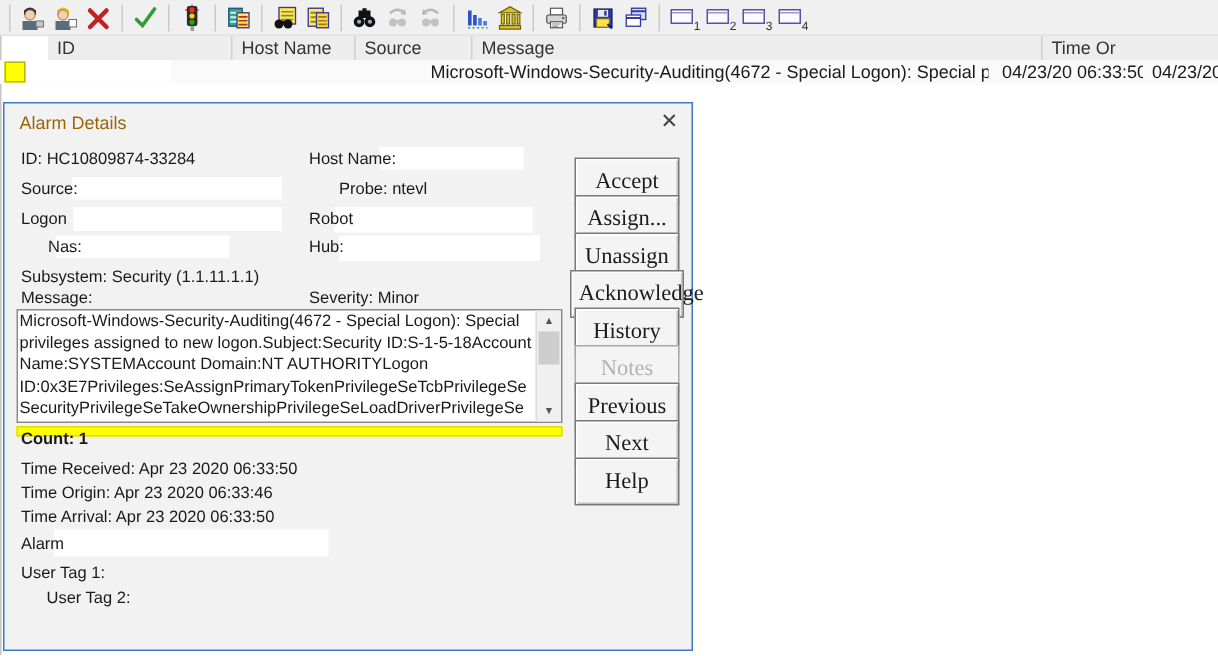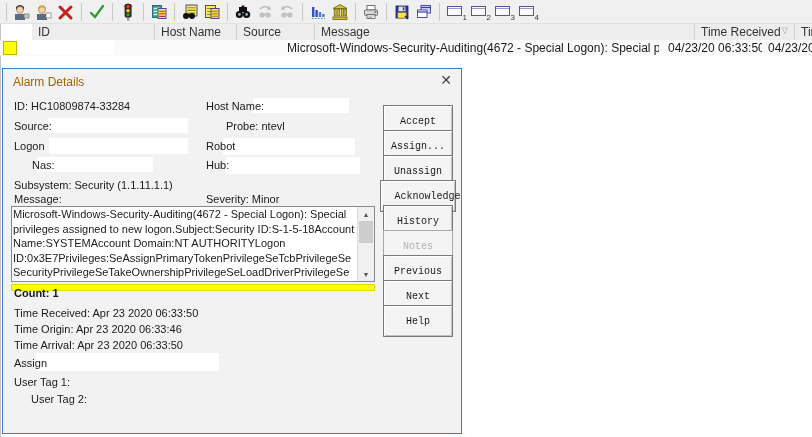--- a/index.html
+++ b/index.html
@@ -46,22 +46,22 @@
   .msgtext{position:absolute;left:1px;top:0;width:343px;font-size:11px;line-height:14.6px;
            color:#1a1a1a;word-wrap:break-word;overflow-wrap:break-word;word-break:break-word;}
   .msg-scroll{position:absolute;right:0;top:0;width:16px;height:74px;background:#f0f0f0;border-left:1px solid #dcdcdc;}
   .sb-arrow{position:absolute;left:0;width:16px;height:14px;display:flex;align-items:center;justify-content:center;
             font-size:7px;color:#555;background:#f0f0f0;}
   .sb-up{top:0;} .sb-down{bottom:0;}
   .sb-thumb{position:absolute;left:1px;top:14px;width:14px;height:22px;background:#cdcdcd;}
   .sevbar{position:absolute;left:8px;top:215px;width:364px;height:7px;background:#ffff00;border:1px solid #dede00;box-sizing:border-box;}
 
   .dbtn{position:absolute;left:380px;width:70px;height:32px;background:#f4f4f4;
-        border:1px solid #7a7a7a;box-sizing:border-box;font-size:10px;color:#1a1a1a;
-        display:flex;align-items:center;justify-content:center;font-family:Liberation Mono, monospace;
+        border:1px solid #7a7a7a;box-sizing:border-box;font-size:15px;color:#1a1a1a;
+        display:flex;align-items:center;justify-content:center;font-family:Liberation Serif, serif;
         box-shadow:inset 1px 1px 0 #ffffff, inset -1px -1px 0 #c2c2c2;}
   .dbtn.wide{left:377px;width:76px;padding-left:19px;}
   .dbtn.disabled{color:#b2b2b2;border-color:#a8a8a8;box-shadow:none;}
 </style>
 </head>
 <body>
 
 <div class="screen">
   <div class="left-edge"></div>
 
@@ -245,24 +245,20 @@
       <span class="frame"></span>
       <span class="num">4</span>
     </div>
   </div>
 
   <div class="grid-header">
     <div class="gh c-id">ID</div>
     <div class="gh c-host">Host Name</div>
     <div class="gh c-src">Source</div>
     <div class="gh c-msg">Message</div>
-    <div class="gh c-trec">
-      <span>Time Received</span>
-      <span class="sort-ind">▽</span>
-    </div>
     <div class="gh c-torig">Time Orig</div>
   </div>
 
   <div class="grid-row">
     <div class="sev-square"></div>
     <div class="row-redact"></div>
     <div class="cell-msg">Microsoft-Windows-Security-Auditing(4672 - Special Logon): Special privileg...</div>
     <div class="cell-trec">04/23/20 06:33:50</div>
     <div class="cell-torig">04/23/20</div>
   </div>
@@ -300,21 +296,21 @@
         <div class="sb-thumb"></div>
         <div class="sb-arrow sb-down">▼</div>
       </div>
     </div>
     <div class="sevbar"></div>
 
     <div class="lbl" style="left:11px;top:218px;font-weight:bold;">Count: 1</div>
     <div class="lbl" style="left:11px;top:238px;">Time Received: Apr 23 2020 06:33:50</div>
     <div class="lbl" style="left:11px;top:254px;">Time Origin: Apr 23 2020 06:33:46</div>
     <div class="lbl" style="left:11px;top:270px;">Time Arrival: Apr 23 2020 06:33:50</div>
-    <div class="lbl" style="left:11px;top:288px;">Assign</div>
+    <div class="lbl" style="left:11px;top:288px;">Alarm</div>
     <div class="lbl" style="left:11px;top:307px;">User Tag 1:</div>
     <div class="lbl" style="left:28px;top:324px;">User Tag 2:</div>
 
     <div class="dbtn" style="top:36px;">Accept</div>
     <div class="dbtn" style="top:61px;">Assign...</div>
     <div class="dbtn" style="top:86px;">Unassign</div>
     <div class="dbtn wide" style="top:111px;">Acknowledge</div>
     <div class="dbtn" style="top:136px;">History</div>
     <div class="dbtn disabled" style="top:161px;">Notes</div>
     <div class="dbtn" style="top:186px;">Previous</div>

